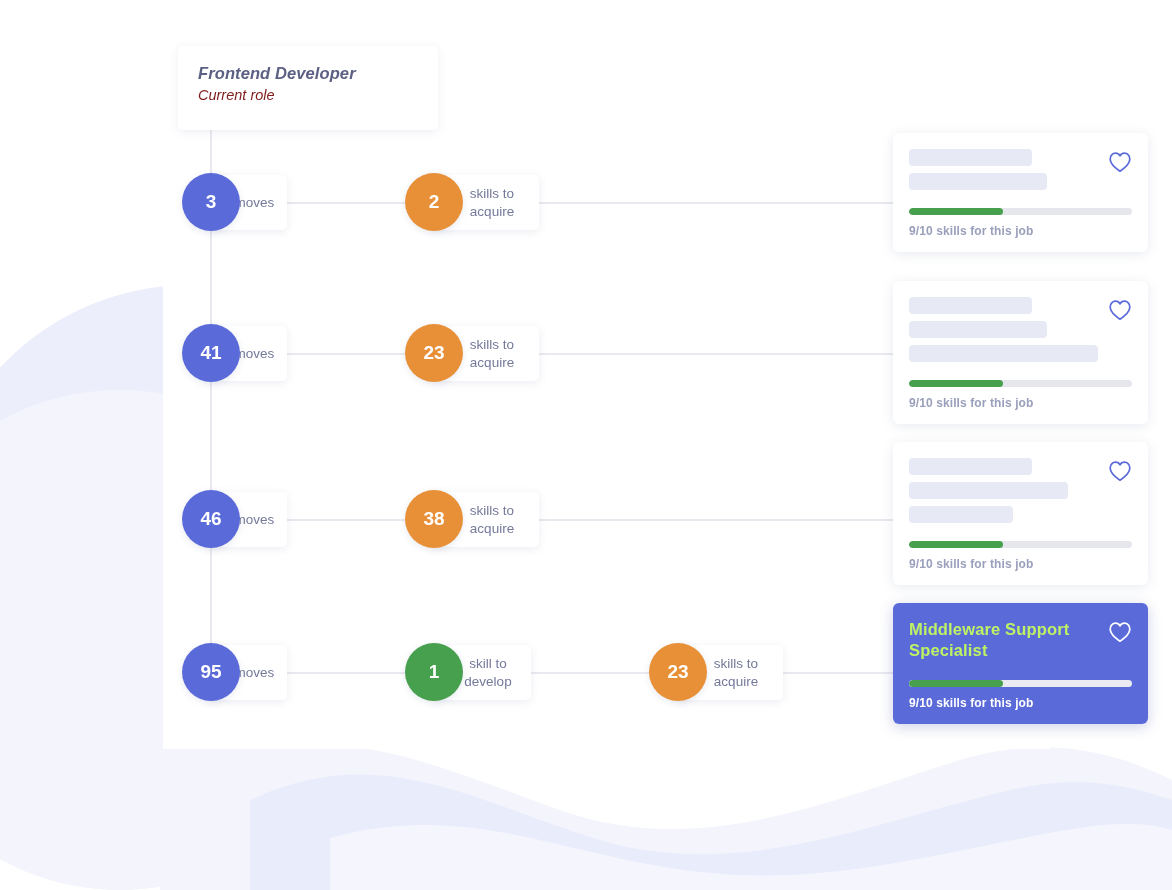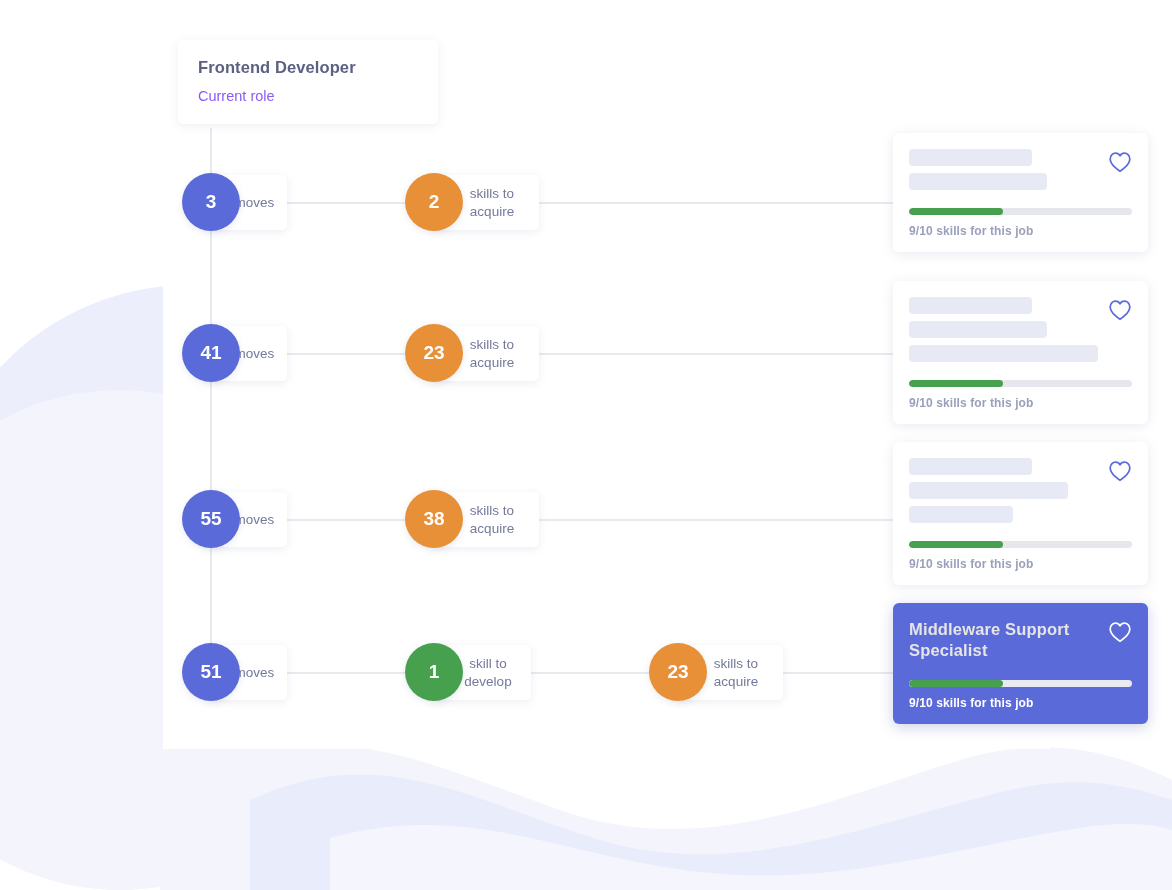--- a/index.html
+++ b/index.html
@@ -45,42 +45,43 @@
     width: 2px;
     height: 548px;
     background: #e9e9ef;
     z-index: 2;
   }
 
   
   #current-role-card {
     position: absolute;
     left: 178px;
-    top: 40px;
+    top: 46px;
     width: 260px;
     height: 84px;
     background: #ffffff;
     border-radius: 5px;
     box-shadow: 0 2px 10px rgba(80, 90, 140, 0.10);
     z-index: 6;
     padding: 16px 20px;
     box-sizing: border-box;
+    font-style: italic;
   }
   #current-role-card .role-title {
     font-size: 16.5px;
     font-weight: bold;
     color: #5c6183;
     letter-spacing: 0.1px;
     line-height: 1.35;
   }
   #current-role-card .role-sub {
     font-size: 14.5px;
-    color: #8b5cf6;
+    color: #7f1d1d;
     line-height: 1.5;
-    margin-top: 8px;
+    margin-top: 1px;
   }
 
   
   .row {
     position: absolute;
     left: 0;
     height: 120px;
     z-index: 4;
   }
 
@@ -171,21 +172,21 @@
     height: 17px;
     background: #e7e9f5;
     border-radius: 4px;
     margin-bottom: 7px;
   }
   .skel:last-child { margin-bottom: 0; }
 
   .job-title {
     font-size: 16.5px;
     font-weight: bold;
-    color: #e5e5e5;
+    color: #bef264;
     line-height: 1.3;
     letter-spacing: 0.15px;
   }
 
   .heart-icon {
     flex: 0 0 auto;
     width: 24px;
     height: 22px;
     margin-top: 2px;
   }
@@ -265,38 +266,38 @@
         <div class="bubble orange">23</div>
       </div>
       <div class="hline" style="left: 287px; width: 118px;"></div>
       <div class="hline" style="left: 539px; width: 354px;"></div>
     </div>
     <div class="row" style="top: 460px; left: 0px; width: 1172px;">
       <div class="pill" style="left: 182px;">
         <div class="chip" style="width: 79px;">
           <span class="chip-text">moves</span>
         </div>
-        <div class="bubble blue">55</div>
+        <div class="bubble blue">46</div>
       </div>
       <div class="pill" style="left: 405px;">
         <div class="chip" style="width: 108px;">
           <span class="chip-text">skills to
 acquire</span>
         </div>
         <div class="bubble orange">38</div>
       </div>
       <div class="hline" style="left: 287px; width: 118px;"></div>
       <div class="hline" style="left: 539px; width: 354px;"></div>
     </div>
     <div class="row" style="top: 613px; left: 0px; width: 1172px;">
       <div class="pill" style="left: 182px;">
         <div class="chip" style="width: 79px;">
           <span class="chip-text">moves</span>
         </div>
-        <div class="bubble blue">51</div>
+        <div class="bubble blue">95</div>
       </div>
       <div class="pill" style="left: 405px;">
         <div class="chip" style="width: 100px;">
           <span class="chip-text">skill to
 develop</span>
         </div>
         <div class="bubble green">1</div>
       </div>
       <div class="pill" style="left: 649px;">
         <div class="chip" style="width: 108px;">

